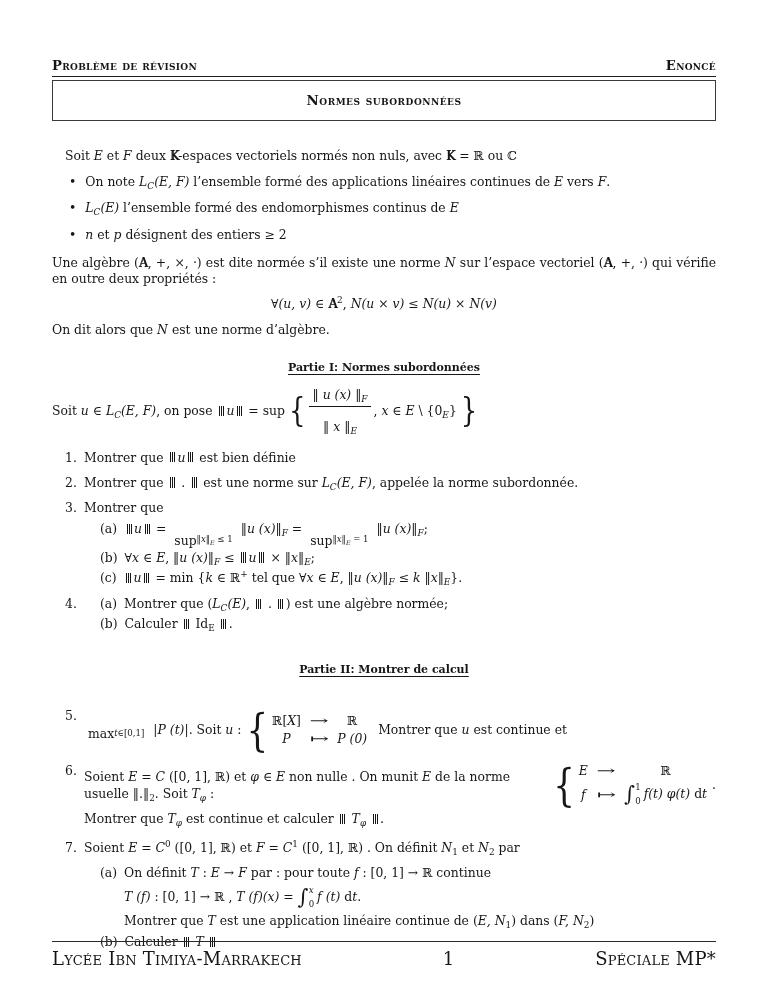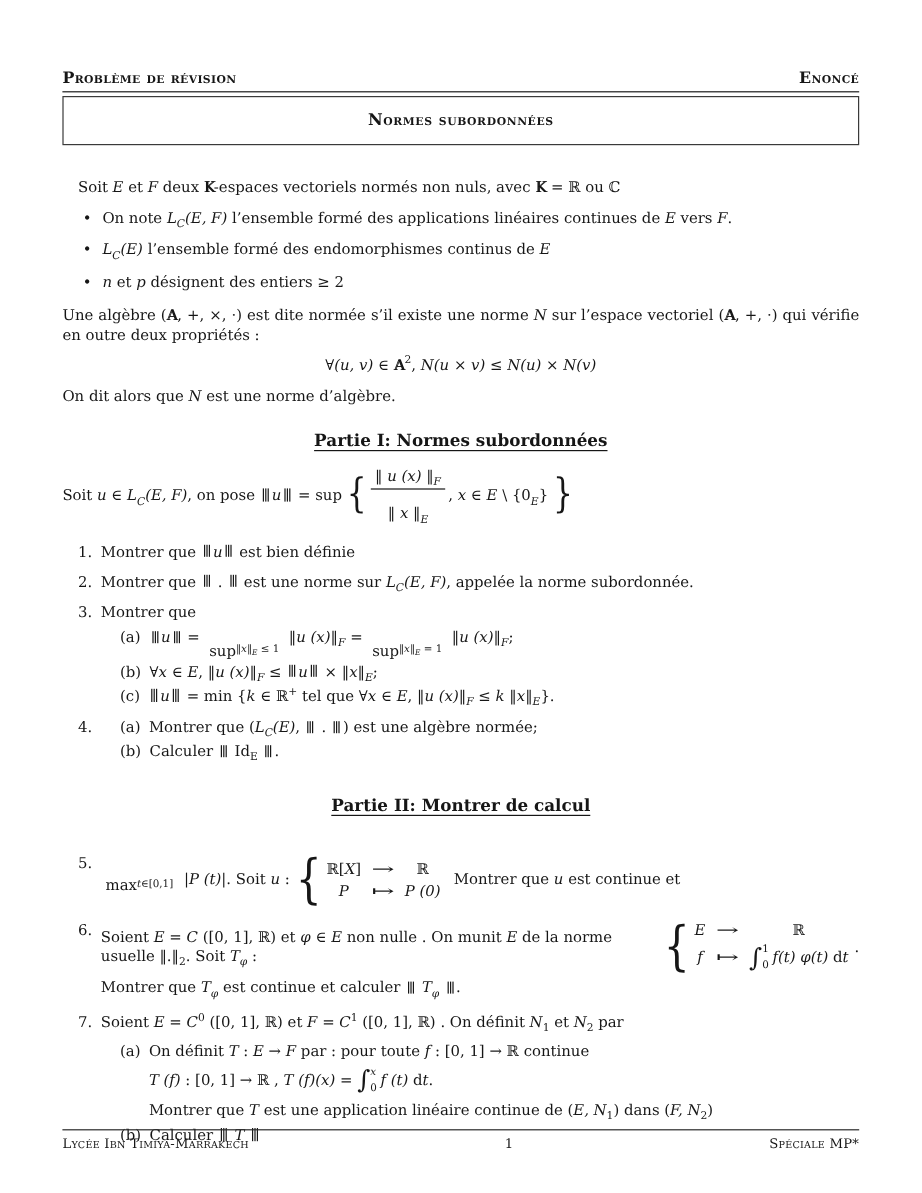--- a/index.html
+++ b/index.html
@@ -21,21 +21,21 @@
   .tbox{border:1.2px solid #3a3a3a;margin-top:3px;height:41px;
         display:flex;align-items:center;justify-content:center;}
   .tbox .t{font-variant:small-caps;font-weight:bold;font-size:13.4px;letter-spacing:.5px;}
   .lead{margin:27px 0 0 13px;}
   .bl{margin:10px 0 0 17px;}
   .bdot{margin-right:9px;}
   .alg{margin-top:12px;text-align:justify;}
   .ceq{text-align:center;margin-top:9px;}
   .after{margin-top:10px;}
   .ph{text-align:center;margin-top:21px;}
-  .ph span{font-weight:bold;text-decoration:underline;text-underline-offset:2.5px;font-size:14px;}
+  .ph span{font-weight:bold;text-decoration:underline;text-underline-offset:2.5px;font-size:11px;}
   .pose{margin-top:12px;display:flex;align-items:center;gap:3px;}
   .frac{display:inline-block;text-align:center;}
   .frac .fnum{display:block;padding:0 3px 2px;}
   .frac .fden{display:block;border-top:1px solid #161616;padding:12px 3px 0;}
   .bigbr{display:inline-block;font-size:26px;font-weight:400;transform:scaleY(1.3);margin:0 1px;}
   .qi{display:flex;margin:13px 0 0 13px;gap:6px;align-items:flex-start;}
   .qn{flex:0 0 auto;min-width:13px;}
   .qbody{flex:1;min-width:0;}
   .sub{display:flex;gap:7px;margin:5px 0 0 16px;align-items:flex-start;}
   .limop{display:inline-flex;flex-direction:row;align-items:center;
@@ -48,21 +48,21 @@
   .sysb{display:inline-block;font-size:34px;font-weight:300;transform:scaleY(1.3);margin-right:4px;}
   .grid{display:inline-grid;grid-template-columns:auto auto auto;column-gap:13px;row-gap:2px;
         justify-items:center;align-items:center;}
   .xar{display:inline-block;transform:scaleX(1.85);}
   .intsym{font-size:21px;vertical-align:middle;font-style:normal;}
   .ilims{display:inline-flex;flex-direction:column;justify-content:space-between;height:25px;
          font-size:8.6px;vertical-align:middle;margin-right:3px;}
   .footer{position:absolute;left:52px;right:52px;top:941px;}
   .botrule{border:none;border-top:1.7px solid #2a2a2a;}
   .frow{display:flex;justify-content:space-between;align-items:baseline;margin-top:5px;
-        font-variant:small-caps;font-size:11px;letter-spacing:.2px;}
+        font-variant:small-caps;font-size:18px;letter-spacing:.2px;}
 </style>
 </head>
 <body>
 
 <div class="page">
 
   <div class="hdr">
     <span>Problème de révision</span>
     <span>Enoncé</span>
   </div>

